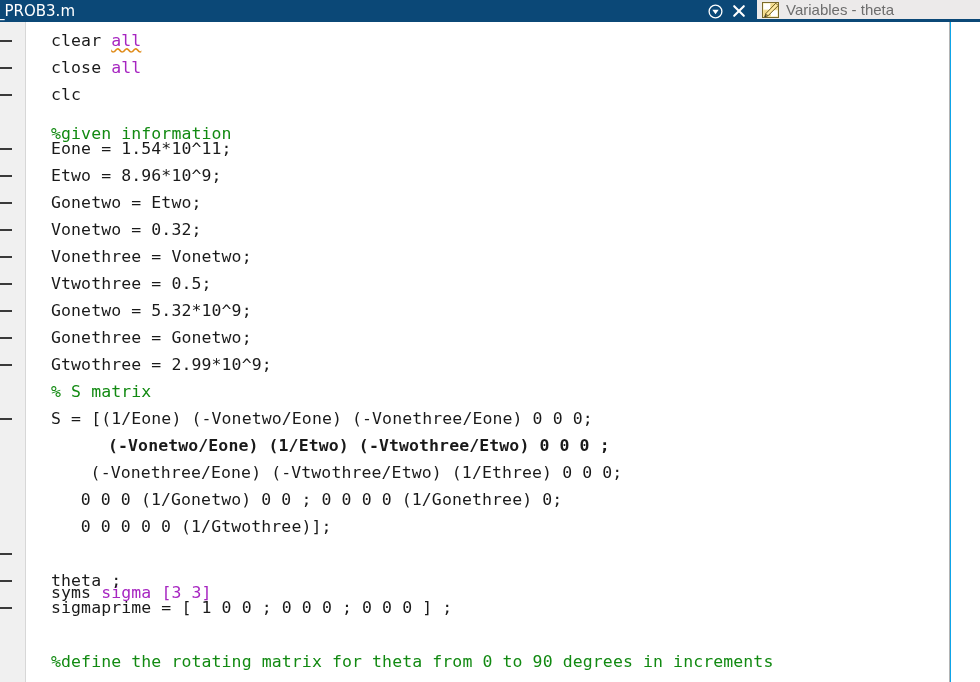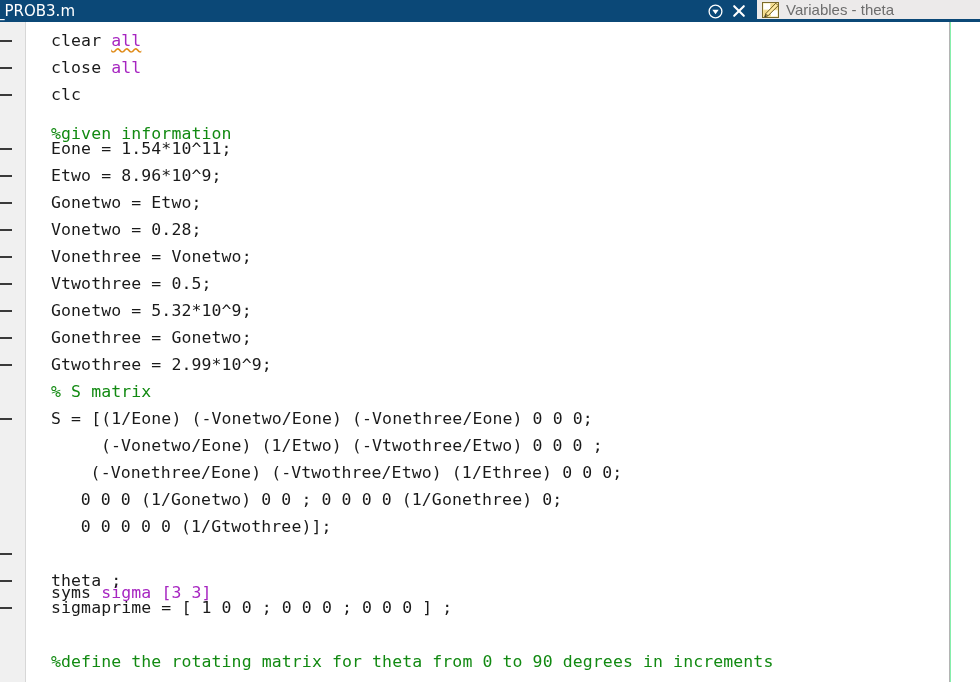--- a/index.html
+++ b/index.html
@@ -83,21 +83,21 @@
     line-height: 22px;
     white-space: nowrap;
   }
 
   
   .below {
     position: absolute;
     top: 22px; left: 0;
     width: 980px;
     height: 660px;
-    background: #86efac;
+    background: #0ea5e9;
   }
 
   
   .editor-pane {
     position: absolute;
     top: 0; left: 0;
     width: 950px;
     height: 660px;
     background: #ffffff;
     border-right: 1px solid #b4b4b4;
@@ -219,29 +219,29 @@
         <div class="gutter-mark" style="top: 585px;"></div>
       </div>
     <div class="code-layer" id="code-layer">
         <div class="code-line" style="top: 5px; left: 51px;"><span class="tok-plain">clear </span><span class="tok-warn">all</span></div>
         <div class="code-line" style="top: 32px; left: 51px;"><span class="tok-plain">close </span><span class="tok-keyword">all</span></div>
         <div class="code-line" style="top: 59px; left: 51px;"><span class="tok-plain">clc</span></div>
         <div class="code-line" style="top: 98px; left: 51px;"><span class="tok-comment">%given information</span></div>
         <div class="code-line" style="top: 113px; left: 51px;"><span class="tok-plain">Eone = 1.54*10^11;</span></div>
         <div class="code-line" style="top: 140px; left: 51px;"><span class="tok-plain">Etwo = 8.96*10^9;</span></div>
         <div class="code-line" style="top: 167px; left: 51px;"><span class="tok-plain">Gonetwo = Etwo;</span></div>
-        <div class="code-line" style="top: 194px; left: 51px;"><span class="tok-plain">Vonetwo = 0.28;</span></div>
+        <div class="code-line" style="top: 194px; left: 51px;"><span class="tok-plain">Vonetwo = 0.32;</span></div>
         <div class="code-line" style="top: 221px; left: 51px;"><span class="tok-plain">Vonethree = Vonetwo;</span></div>
         <div class="code-line" style="top: 248px; left: 51px;"><span class="tok-plain">Vtwothree = 0.5;</span></div>
         <div class="code-line" style="top: 275px; left: 51px;"><span class="tok-plain">Gonetwo = 5.32*10^9;</span></div>
         <div class="code-line" style="top: 302px; left: 51px;"><span class="tok-plain">Gonethree = Gonetwo;</span></div>
         <div class="code-line" style="top: 329px; left: 51px;"><span class="tok-plain">Gtwothree = 2.99*10^9;</span></div>
         <div class="code-line" style="top: 356px; left: 51px;"><span class="tok-comment">% S matrix</span></div>
         <div class="code-line" style="top: 383px; left: 51px;"><span class="tok-plain">S = [(1/Eone) (-Vonetwo/Eone) (-Vonethree/Eone) 0 0 0;</span></div>
-        <div class="code-line" style="top: 410px; left: 101px;"><span class="tok-plain">(-Vonetwo/Eone) (1/Etwo) (-Vtwothree/Etwo) 0 0 0 ;</span></div>
+        <div class="code-line" style="top: 410px; left: 108px; font-weight: bold;"><span class="tok-plain">(-Vonetwo/Eone) (1/Etwo) (-Vtwothree/Etwo) 0 0 0 ;</span></div>
         <div class="code-line" style="top: 437px; left: 90.6px;"><span class="tok-plain">(-Vonethree/Eone) (-Vtwothree/Etwo) (1/Ethree) 0 0 0;</span></div>
         <div class="code-line" style="top: 464px; left: 80.7px;"><span class="tok-plain">0 0 0 (1/Gonetwo) 0 0 ; 0 0 0 0 (1/Gonethree) 0;</span></div>
         <div class="code-line" style="top: 491px; left: 80.7px;"><span class="tok-plain">0 0 0 0 0 (1/Gtwothree)];</span></div>
         <div class="code-line" style="top: 518px; left: 51px; margin-top: 39px;"><span class="tok-plain">syms </span><span class="tok-keyword">sigma </span><span class="tok-keyword">[3 3]</span></div>
         <div class="code-line" style="top: 545px; left: 51px;"><span class="tok-plain">theta ;</span></div>
         <div class="code-line" style="top: 572px; left: 51px;"><span class="tok-plain">sigmaprime = [ 1 0 0 ; 0 0 0 ; 0 0 0 ] ;</span></div>
         <div class="code-line" style="top: 599px; left: 51px;"></div>
         <div class="code-line" style="top: 626px; left: 51px;"><span class="tok-comment">%define the rotating matrix for theta from 0 to 90 degrees in increments</span></div>
         <div class="code-line" style="top: 653px; left: 51px;"><span class="tok-comment">%of 5</span></div>
       </div>

